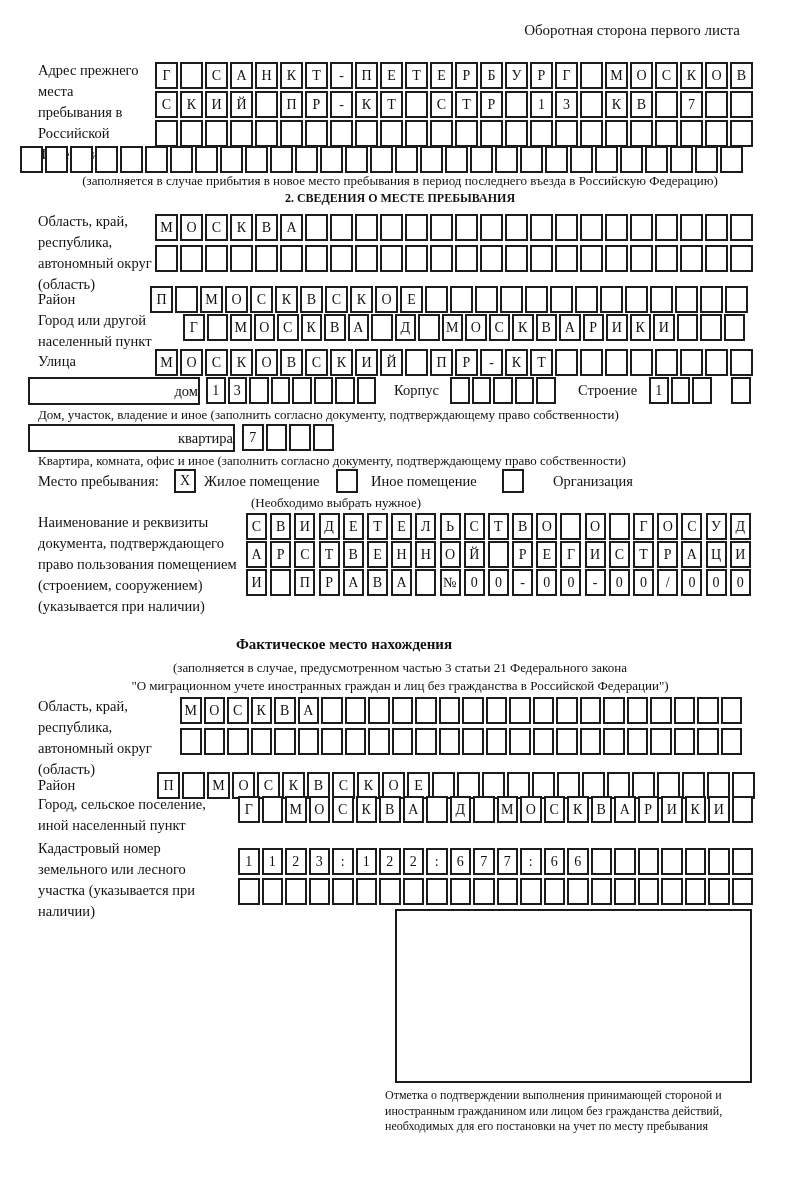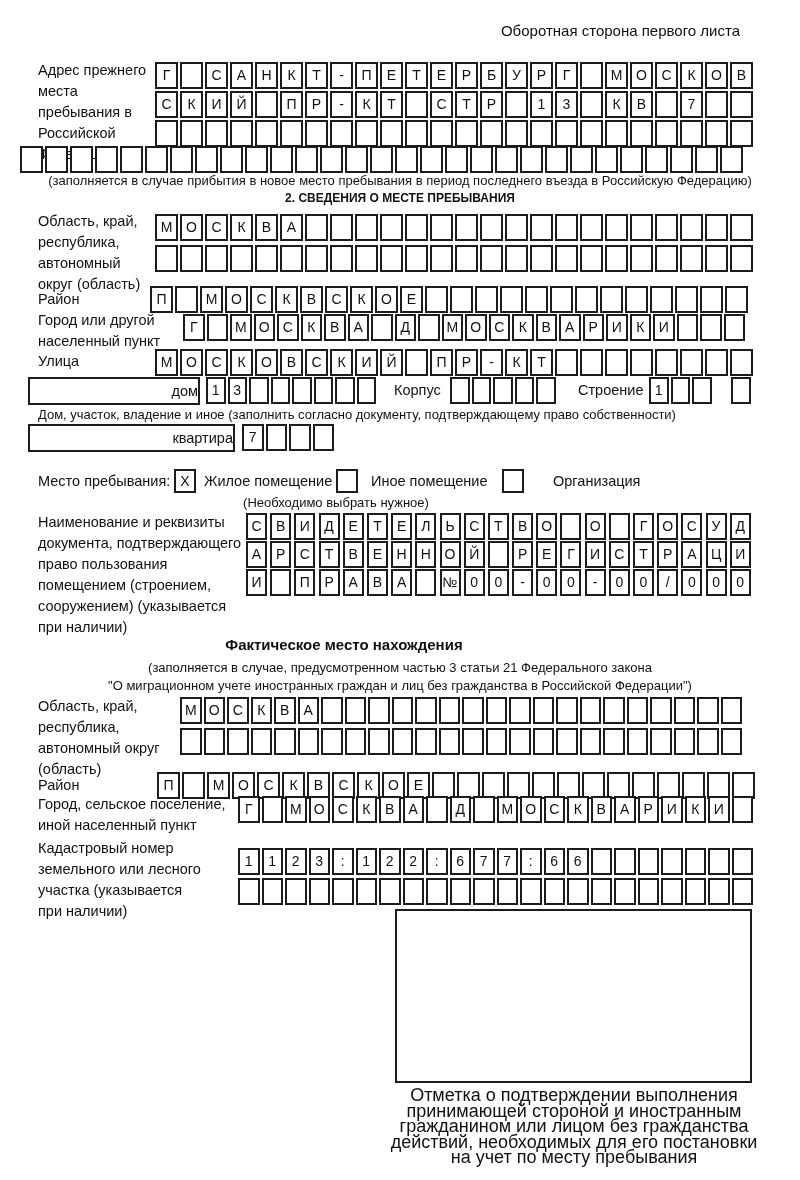--- a/index.html
+++ b/index.html
@@ -1,18 +1,18 @@
 <!DOCTYPE html>
 <html><head>
 <meta charset="utf-8">
 <style>
   html,body{margin:0;padding:0;background:#fff;}
   .page{
     position:relative;width:800px;height:1180px;background:#fff;
-    font-family:Liberation Sans, sans-serif;color:#111;overflow:hidden;
+    font-family:Liberation Serif, serif;color:#111;overflow:hidden;
   }
   .abs{position:absolute;}
   .lbl{font-size:14.5px;line-height:21px;}
   .cap{font-size:13px;line-height:17px;}
   .center{text-align:center;}
   .bold{font-weight:bold;}
   .hdr-note{position:absolute;top:22px;right:60px;font-size:15px;}
   .row{display:flex;align-items:flex-start;}
   .cell{
     display:inline-block;box-sizing:content-box;
@@ -22,21 +22,21 @@
   .t{width:17.5px;margin-right:2px;}         
   .m{width:17px;margin-right:3.2px;}          
   .s{width:15.5px;margin-right:2px;}          
   .cb{width:18px;height:20px;line-height:20px;font-size:14px;}
   .widebox{
     border:2px solid #1c1c1c;height:24px;line-height:24px;text-align:right;
     font-size:14.5px;background:#fff;
   }
   .inline-lbl{font-size:14.5px;line-height:26px;}
   .stamp{border:2px solid #1c1c1c;background:#fff;}
-  .stamp-cap{font-size:18px;line-height:15.5px;text-align:center;}
+  .stamp-cap{font-size:12px;line-height:15.5px;text-align:left;}
 </style>
 </head>
 <body>
 
 <div class="page">
 
   <div class="hdr-note">Оборотная сторона первого листа</div>
 
   <div class="abs lbl" style="left:38px;top:60px;width:112px">Адрес прежнего места пребывания в Российской Федерации</div>
   <div class="abs row" style="left:155px;top:62px">
@@ -320,20 +320,21 @@
     </div>
   <div class="abs cap" style="left:38px;top:406px;width:740px">Дом, участок, владение и иное (заполнить согласно документу, подтверждающему право собственности)</div>
 
   <div class="abs widebox" style="left:28px;top:424px;width:203px">квартира</div>
   <div class="abs row" style="left:242px;top:424px">
       <span class="cell t">7</span>
       <span class="cell t"></span>
       <span class="cell t"></span>
       <span class="cell t"></span>
     </div>
+  <div class="abs cap" style="left:38px;top:452px;width:740px">Квартира, комната, офис и иное (заполнить согласно документу, подтверждающему право собственности)</div>
 
   <div class="abs lbl" style="left:38px;top:471px">Место пребывания:</div>
   <div class="abs row" style="left:174px;top:469px">
       <span class="cell cb">X</span>
     </div>
   <div class="abs lbl" style="left:204px;top:471px">Жилое помещение</div>
   <div class="abs row" style="left:336px;top:469px">
       <span class="cell cb"></span>
     </div>
   <div class="abs lbl" style="left:371px;top:471px">Иное помещение</div>

